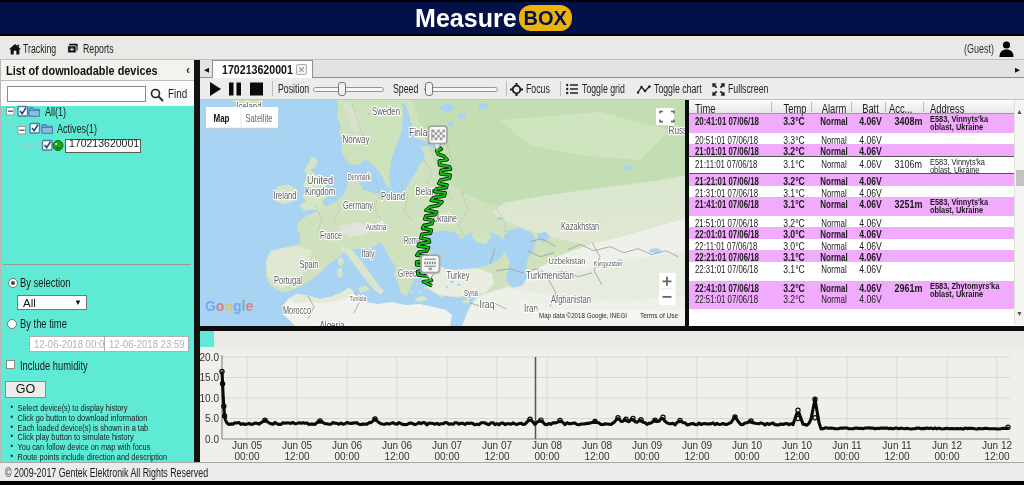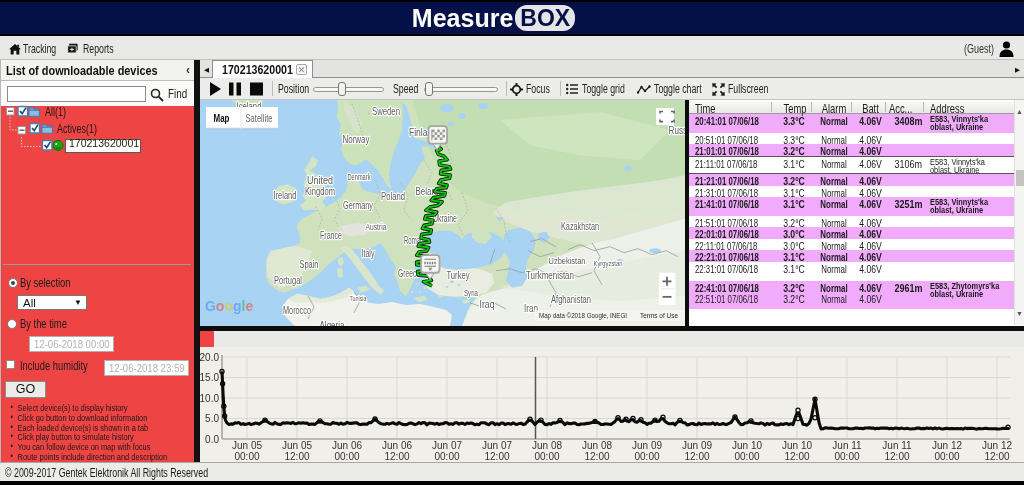--- a/index.html
+++ b/index.html
@@ -3,24 +3,24 @@
 <meta charset="utf-8">
 <style>
 * { margin:0; padding:0; box-sizing:border-box; }
 html,body { width:1024px; height:485px; overflow:hidden; }
 body { font-family:"Liberation Sans", sans-serif; background:#e9e9e7; position:relative; }
 .abs { position:absolute; }
 #topblack { left:0; top:0; width:1024px; height:2px; background:#000; }
 #hdr { left:0; top:2px; width:1024px; height:34px; background:#041148; border-bottom:2px solid #000; text-align:center; padding-right:37px; }
 #hdr .logo { display:inline-block; margin-top:3px; }
 #hdr .m { color:#fff; font-size:25px; font-weight:bold; letter-spacing:0px; border-bottom:3px solid #fff; padding-bottom:16px; display:inline-block; vertical-align:top; line-height:26px;}
-#hdr .bx { background:#e5e5e5; color:#041148; font-size:23px; font-weight:bold; display:inline-block; vertical-align:top; padding:1px 5px 1px 5px; margin-left:2px; line-height:24px; border-radius:12px;}
+#hdr .bx { background:#eab308; color:#041148; font-size:20px; font-weight:bold; display:inline-block; vertical-align:top; padding:1px 5px 1px 5px; margin-left:2px; line-height:24px; border-radius:12px;}
 #menubar { left:0; top:38px; width:1024px; height:22px; background:#e9e9e7; border-bottom:1px solid #c0c0be; }
 #menubar .mi { position:absolute; top:4px; font-size:12.5px; color:#1b1b1b; transform:scaleX(.70); transform-origin:0 50%; white-space:nowrap; }
-#sidebar { left:0; top:60px; width:214px; height:402px; background:#ef4444; border-left:1px solid #b7b7b5; }
+#sidebar { left:0; top:60px; width:214px; height:402px; background:#5eead4; border-left:1px solid #b7b7b5; }
 #phead { position:absolute; left:0; top:0; width:194px; height:21px; background:#f2f2ee; border-bottom:1px solid #bdbdbb; }
 #phead .t { position:absolute; left:5px; top:3px; font-weight:bold; font-size:13px; color:#111; transform:scaleX(.84); transform-origin:0 50%; white-space:nowrap; }
 #phead .c { position:absolute; right:5px; top:3px; font-size:12px; color:#333; font-weight:bold;}
 #srch { position:absolute; left:0; top:21px; width:194px; height:25px; background:#fbfbf9; }
 #srch .inp { position:absolute; left:6px; top:5px; width:139px; height:16px; background:#fff; border:1px solid #8b8b89; }
 #srch .find { position:absolute; left:167px; top:6px; font-size:12.5px; color:#222; transform:scaleX(.79); transform-origin:0 50%; }
 .trow { position:absolute; font-size:12px; color:#1a1a1a; white-space:nowrap; transform:scaleX(.75); transform-origin:0 50%; }
 #sep1 { position:absolute; left:2px; top:204px; width:188px; height:1px; background:#9a9a98; }
 .radio { position:absolute; width:10px; height:10px; border:1px solid #767674; border-radius:50%; background:#fff; }
 .radio.sel::after { content:""; position:absolute; left:2px; top:2px; width:4px; height:4px; background:#444; border-radius:50%; }
@@ -150,21 +150,21 @@
   <div id="sep1"></div>
   <div class="radio sel" style="left:7px; top:218px;"></div>
   <span class="ctl-label" style="left:19px; top:216px;">By selection</span>
   <div id="ddl">
       <span class="v">All</span>
       <span class="a">▼</span>
     </div>
   <div class="radio" style="left:6px; top:259px;"></div>
   <span class="ctl-label" style="left:19px; top:257px;">By the time</span>
   <div class="dinp" style="left:28px; width:85px;"><span>12-06-2018 00:00</span></div>
-  <div class="dinp" style="left:103px; width:85px;margin-top:24px;"><span>12-06-2018 23:59</span></div>
+  <div class="dinp" style="left:103px; width:85px;"><span>12-06-2018 23:59</span></div>
   <div id="chk"></div>
   <span class="ctl-label" style="left:19px; top:299px;">Include humidity</span>
   <div id="gobtn">GO</div>
   <div id="bullets">
     <div>Select device(s) to display history</div>
     <div>Click go button to download information</div>
     <div>Each loaded device(s) is shown in a tab</div>
     <div>Click play button to simulate history</div>
     <div>You can follow device on map with focus</div>
     <div>Route points include direction and description</div>

